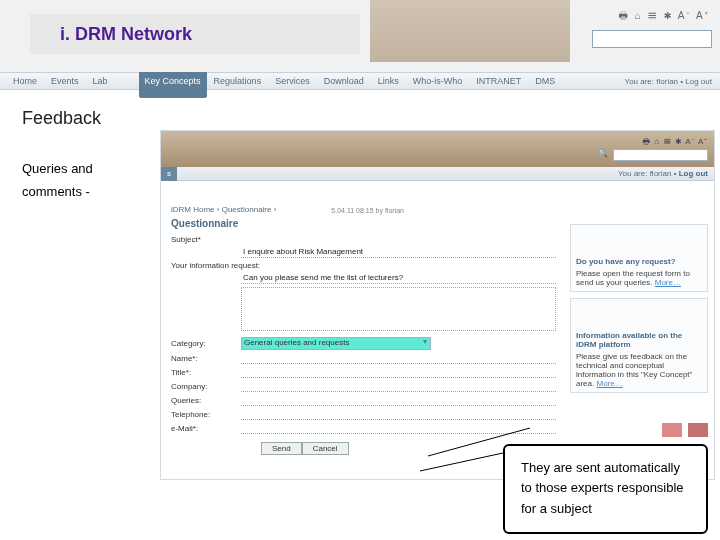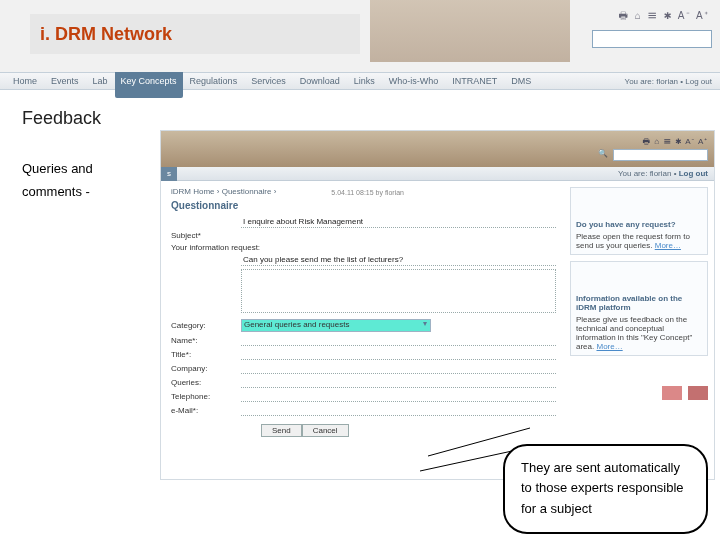--- a/index.html
+++ b/index.html
@@ -23,21 +23,22 @@
     left: 30px; top: 14px;
     width: 330px; height: 40px;
     background: #e7e7e7;
     display: flex;
     align-items: center;
     padding-left: 10px;
   }
   .slide-header .title-box span {
     font-weight: bold;
     font-size: 18px;
-    color: #c2410c;
+    color: #4c1d95;
+    margin-left: 20px;
   }
   .slide-header .hdr-img {
     position: absolute;
     right: 150px; top: 0;
     width: 200px; height: 62px;
     background: linear-gradient(#bda78c, #a2876b);
     opacity: 0.6;
   }
   .slide-header .top-search {
     position: absolute;
@@ -69,20 +70,21 @@
   }
   .main-nav .nav-item {
     padding: 0 7px;
     cursor: pointer;
   }
   .main-nav .nav-item.active {
     background: #5d7d99;
     color: #fff;
     border-radius: 2px;
     padding: 12px 6px;
+    margin-left: 24px;
   }
   .main-nav .logout {
     margin-left: auto;
     margin-right: 8px;
     font-size: 8px;
     color: #5a6c7d;
   }
 
   
   .slide-body {
@@ -155,20 +157,21 @@
     background: #6a87a0;
     color: #fff;
     padding: 0 6px;
     height: 14px;
   }
   .inner-nav b { color: #4a6a87; }
 
   .inner-content {
     display: flex;
     height: calc(100% - 50px);
+    align-items: center;
   }
   .q-area {
     flex: 1;
     padding: 6px 8px 6px 10px;
     position: relative;
   }
   .breadcrumb {
     font-size: 8px;
     color: #5a6c7d;
     margin-bottom: 4px;
@@ -279,21 +282,21 @@
     line-height: 1.2;
   }
 
   
   .callout {
     position: absolute;
     right: 12px;
     bottom: 6px;
     width: 205px;
     border: 2px solid #000;
-    border-radius: 24px;
+    border-radius: 6px;
     padding: 12px 16px;
     background: #fff;
     font-size: 13px;
     color: #000;
     line-height: 1.6;
     z-index: 50;
   }
 
   svg.leaders {
     position: absolute;
@@ -347,25 +350,25 @@
     <span>You are: florian • </span><b>Log out</b>
   </div>
   <div class="inner-content">
     <div class="q-area">
       <div class="date-corner">5.04.11 08:15
 by florian</div>
       <div class="breadcrumb">iDRM Home › Questionnaire ›</div>
       <div class="q-title">Questionnaire</div>
 
       <div class="q-row">
+        <span class="lbl">Subject*</span>
+      </div>
+      <div class="q-row">
         <span class="lbl"></span>
         <span class="fld filled">I enquire about Risk Management</span>
-      </div>
-      <div class="q-row">
-        <span class="lbl">Subject*</span>
       </div>
 
       <div class="q-row">
         <span class="lbl" style="width:auto">Your information request:</span>
       </div>
       <div class="q-row">
         <span class="lbl"></span>
         <span class="fld filled">Can you please send me the list of lecturers?</span>
       </div>
       <div class="q-textarea"></div>

